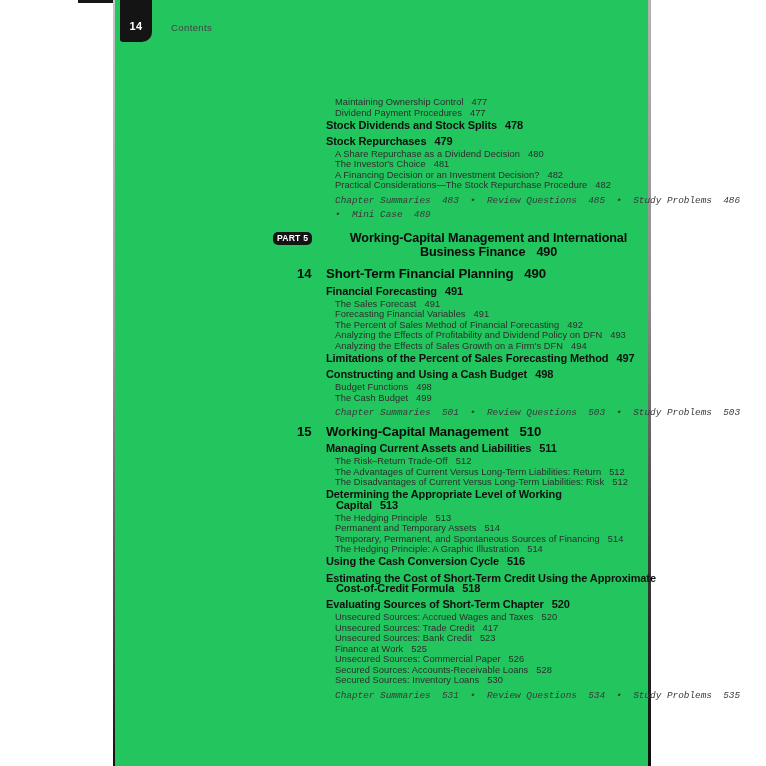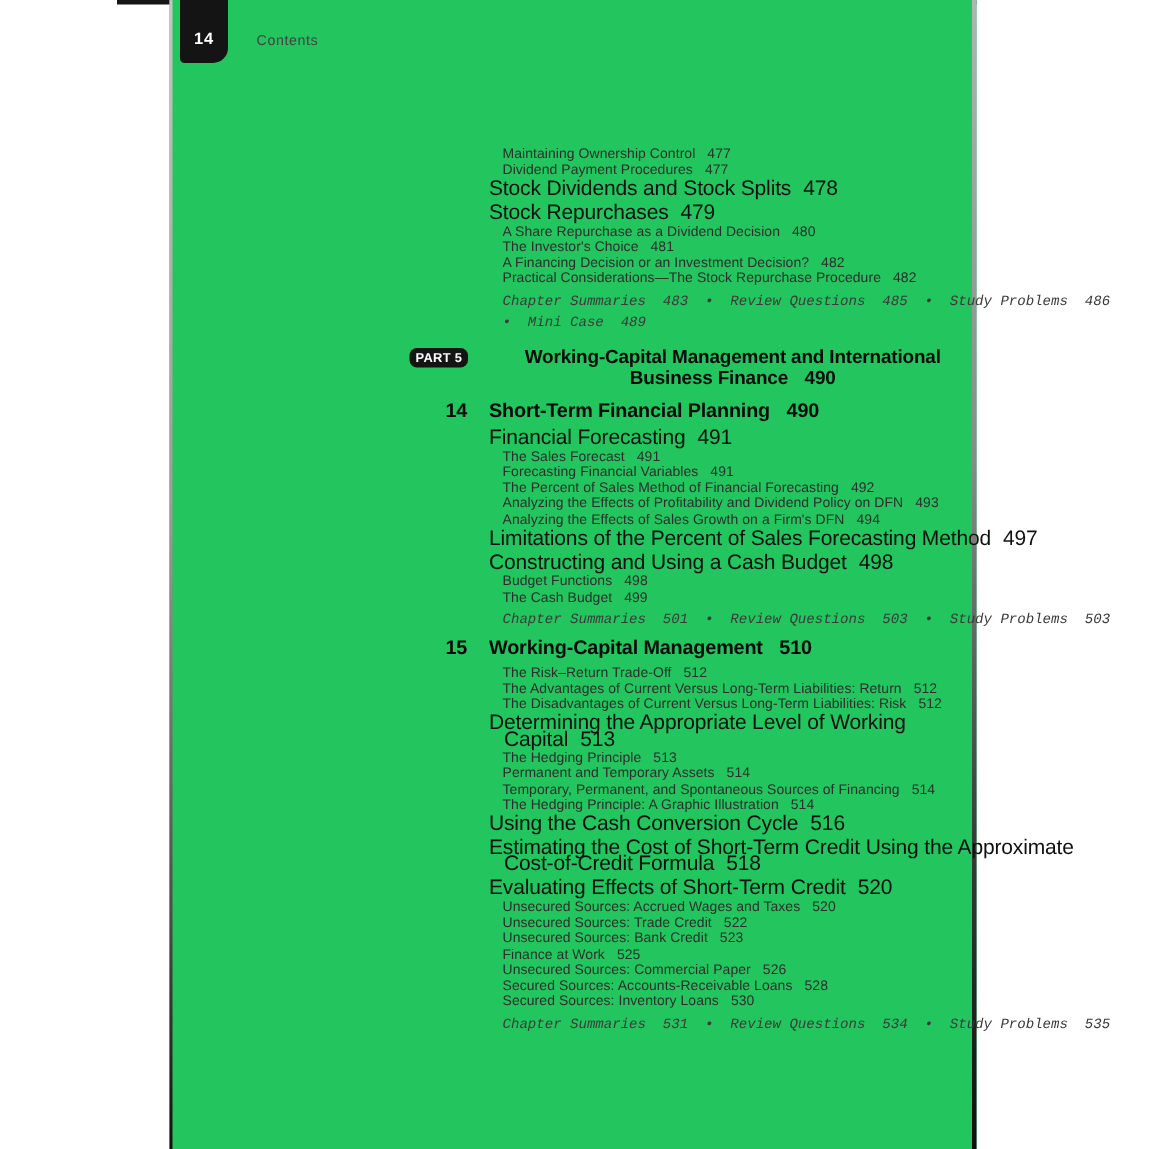--- a/index.html
+++ b/index.html
@@ -51,21 +51,21 @@
     padding-top: 81px; box-sizing: border-box;
   }
   .line { white-space: pre; }
   .sub {
     padding-left: 222px;
     font-size: 9.3px; line-height: 10.5px;
     color: #2d2d2d; letter-spacing: 0.05px;
   }
   .head {
     padding-left: 213px;
-    font-size: 14px; font-weight: normal;
+    font-size: 11px; font-weight: bold;
     color: #101010;
     margin-top: 1.5px; margin-bottom: 2.5px;
     letter-spacing: -0.1px;
   }
   .head .line { line-height: 10.6px; }
   .head + .head { margin-top: 5.5px; }
   .head .l2 { padding-left: 10px; }
   .summary {
     padding-left: 222px;
     font-family: Liberation Mono, monospace;
@@ -153,43 +153,46 @@
       <div class="head">
         <div class="line"><span>Limitations of the Percent of Sales Forecasting Method</span><span class="pg">497</span></div>
       </div>
       <div class="head">
         <div class="line"><span>Constructing and Using a Cash Budget</span><span class="pg">498</span></div>
       </div>
       <div class="line sub"><span>Budget Functions</span><span class="pg">498</span></div>
       <div class="line sub"><span>The Cash Budget</span><span class="pg">499</span></div>
       <div class="line summary"><span>Chapter Summaries  501  •  Review Questions  503  •  Study Problems  503</span></div>
       <div class="line chapter"><span class="num">15</span><span>Working-Capital Management</span><span class="pg">510</span></div>
+      <div class="head">
+        <div class="line"><span>Managing Current Assets and Liabilities</span><span class="pg">511</span></div>
+      </div>
       <div class="line sub"><span>The Risk–Return Trade-Off</span><span class="pg">512</span></div>
       <div class="line sub"><span>The Advantages of Current Versus Long-Term Liabilities: Return</span><span class="pg">512</span></div>
       <div class="line sub"><span>The Disadvantages of Current Versus Long-Term Liabilities: Risk</span><span class="pg">512</span></div>
       <div class="head">
         <div class="line"><span>Determining the Appropriate Level of Working</span></div>
         <div class="line l2"><span>Capital</span><span class="pg">513</span></div>
       </div>
       <div class="line sub"><span>The Hedging Principle</span><span class="pg">513</span></div>
       <div class="line sub"><span>Permanent and Temporary Assets</span><span class="pg">514</span></div>
       <div class="line sub"><span>Temporary, Permanent, and Spontaneous Sources of Financing</span><span class="pg">514</span></div>
       <div class="line sub"><span>The Hedging Principle: A Graphic Illustration</span><span class="pg">514</span></div>
       <div class="head">
         <div class="line"><span>Using the Cash Conversion Cycle</span><span class="pg">516</span></div>
       </div>
       <div class="head">
         <div class="line"><span>Estimating the Cost of Short-Term Credit Using the Approximate</span></div>
         <div class="line l2"><span>Cost-of-Credit Formula</span><span class="pg">518</span></div>
       </div>
       <div class="head">
-        <div class="line"><span>Evaluating Effects of Short-Term Credit</span><span class="pg">520</span></div>
+        <div class="line"><span>Evaluating Sources of Short-Term Chapter</span><span class="pg">520</span></div>
       </div>
       <div class="line sub"><span>Unsecured Sources: Accrued Wages and Taxes</span><span class="pg">520</span></div>
-      <div class="line sub"><span>Unsecured Sources: Trade Credit</span><span class="pg">522</span></div>
+      <div class="line sub"><span>Unsecured Sources: Trade Credit</span><span class="pg">417</span></div>
       <div class="line sub"><span>Unsecured Sources: Bank Credit</span><span class="pg">523</span></div>
       <div class="line sub"><span>Finance at Work</span><span class="pg">525</span></div>
       <div class="line sub"><span>Unsecured Sources: Commercial Paper</span><span class="pg">526</span></div>
       <div class="line sub"><span>Secured Sources: Accounts-Receivable Loans</span><span class="pg">528</span></div>
       <div class="line sub"><span>Secured Sources: Inventory Loans</span><span class="pg">530</span></div>
       <div class="line summary"><span>Chapter Summaries  531  •  Review Questions  534  •  Study Problems  535</span></div>
     </div>
 </div>
 
 </body></html>

